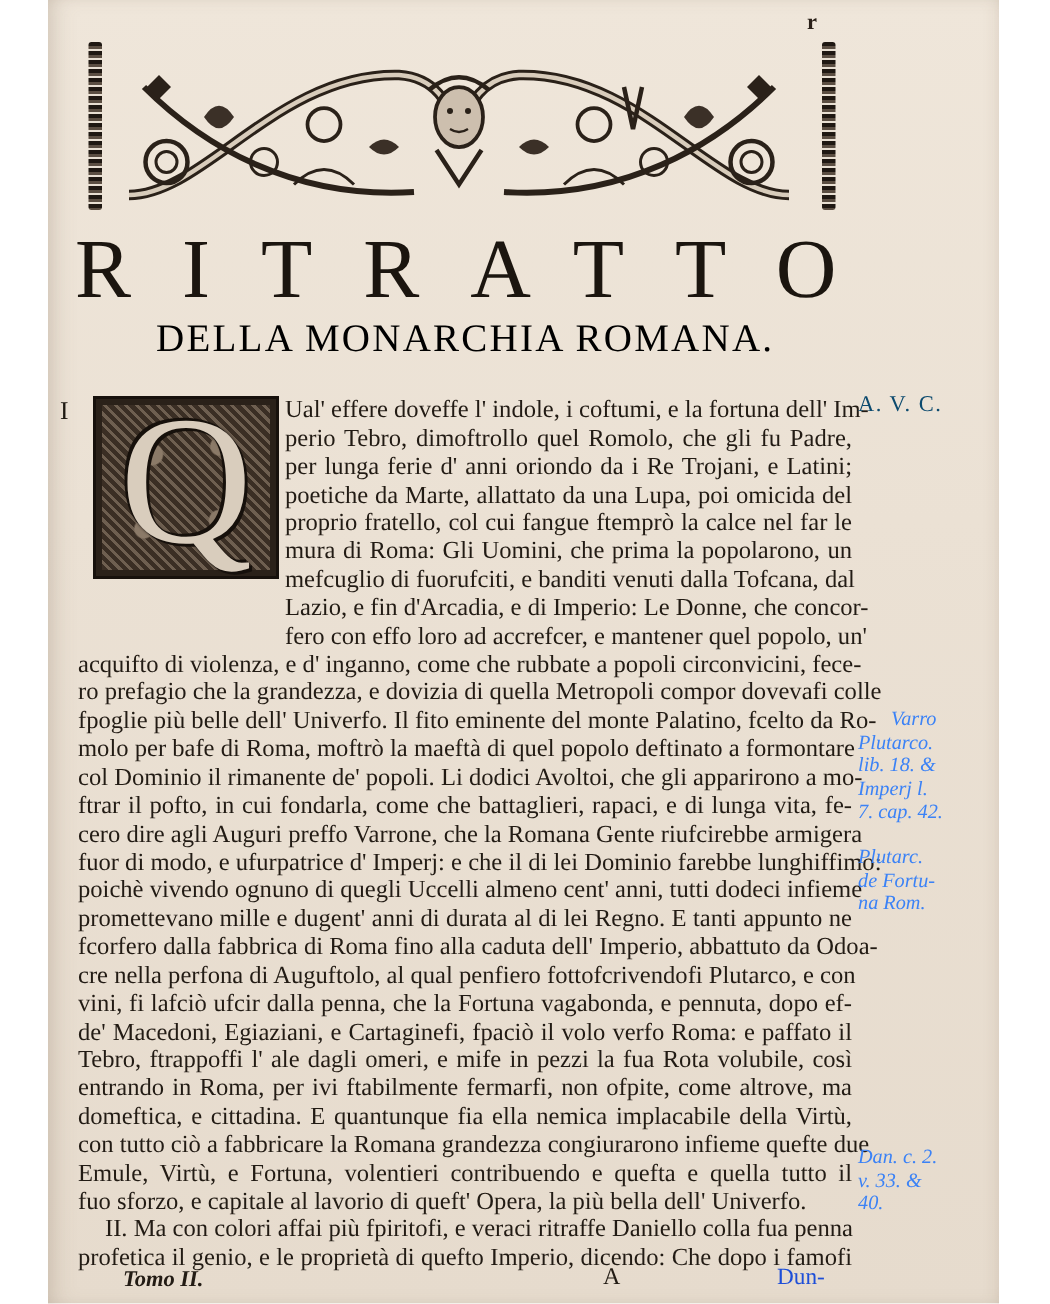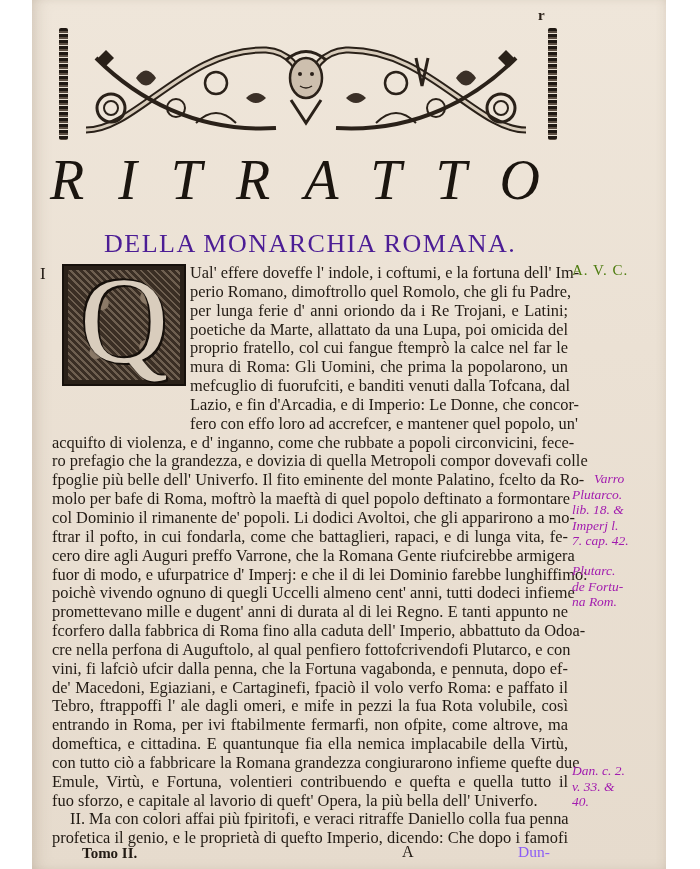--- a/index.html
+++ b/index.html
@@ -22,25 +22,25 @@
   }
   .orn-left { left: 59px; }
   .orn-right { left: 548px; }
   .headpiece {
     position: absolute; left: 76px; top: 38px; width: 460px; height: 100px;
   }
   .headpiece svg { width: 100%; height: 100%; }
   .title {
     position: absolute; left: 50px; top: 150px; width: 520px;
     font-size: 56px; letter-spacing: 34px; color: #1b150f; font-weight: normal;
-    white-space: nowrap; line-height: 60px; font-style: italic;
+    white-space: nowrap; line-height: 60px;
   }
   .subtitle {
     position: absolute; left: 104px; top: 210px; width: 460px;
-    font-size: 26px; letter-spacing: 1.5px; color: #4c1d95; white-space: nowrap; line-height: 32px; margin-top: 18px;
+    font-size: 26px; letter-spacing: 1.5px; color: #000000; white-space: nowrap; line-height: 32px;
   }
   .section-num {
     position: absolute; left: 40px; top: 264px; font-size: 17px; color: #1f1912;
   }
   .dropcap {
     position: absolute; left: 62px; top: 264px; width: 124px; height: 122px;
     background: #2a2119; border: 2px solid #17110c; box-sizing: border-box;
   }
   .dropcap-inner {
     position: absolute; inset: 4px;
@@ -58,31 +58,31 @@
   }
   .body-text {
     position: absolute; left: 52px; top: 264px; width: 516px;
     font-size: 16.4px; line-height: 18.85px; color: #221b14;
   }
   .line { white-space: nowrap; display: block; text-align: justify; text-align-last: justify; height: 18.85px; overflow: visible; }
   .line.indent-cap { margin-left: 138px; }
   .line.last { text-align-last: left; }
   .line.para-indent { padding-left: 18px; }
   .margin-notes {
-    position: absolute; left: 572px; width: 90px; color: #a21caf; font-style: italic; font-size: 13.5px; line-height: 15.5px;
+    position: absolute; left: 572px; width: 90px; color: #3b82f6; font-style: italic; font-size: 13.5px; line-height: 15.5px;
   }
-  .note-avc { position: absolute; left: 572px; top: 262px; font-size: 15px; font-style: normal; letter-spacing: 1px; color: #4d7c0f; }
+  .note-avc { position: absolute; left: 572px; top: 262px; font-size: 15px; font-style: normal; letter-spacing: 1px; color: #0c4a6e; }
   .note-1 { top: 471px; }
   .note-2 { top: 563px; }
   .note-3 { top: 763px; }
   .note-line { display: block; white-space: nowrap; }
   .note-1 .note-line:first-child { padding-left: 22px; }
-  .footer-tomo { position: absolute; left: 82px; top: 845px; font-size: 15px; font-weight: bold; color: #221b14; text-align: right; }
+  .footer-tomo { position: absolute; left: 82px; top: 845px; font-size: 15px; font-style: italic; font-weight: bold; color: #221b14; text-align: right; }
   .footer-sig { position: absolute; left: 402px; top: 843px; font-size: 16px; color: #221b14; }
-  .footer-catch { position: absolute; left: 518px; top: 843px; font-size: 15.5px; color: #8b5cf6; }
+  .footer-catch { position: absolute; left: 518px; top: 843px; font-size: 15.5px; color: #1d4ed8; }
 </style>
 </head>
 <body>
 
 <div class="page">
   <div class="signature-mark">r</div>
 </div>
 
 <div class="ornament-side orn-left"></div>
 <div class="ornament-side orn-right"></div>
@@ -126,21 +126,21 @@
 
 <div class="section-num">I</div>
 
 <div class="dropcap">
   <div class="dropcap-inner"></div>
   <div class="dropcap-letter">Q</div>
 </div>
 
 <div class="body-text">
   <span class="line indent-cap">Ual' effere doveffe l' indole, i coftumi, e la fortuna dell' Im-</span>
-  <span class="line indent-cap">perio Romano, dimoftrollo quel Romolo, che gli fu Padre,</span>
+  <span class="line indent-cap">perio Tebro, dimoftrollo quel Romolo, che gli fu Padre,</span>
   <span class="line indent-cap">per lunga ferie d' anni oriondo da i Re Trojani, e Latini;</span>
   <span class="line indent-cap">poetiche da Marte, allattato da una Lupa, poi omicida del</span>
   <span class="line indent-cap">proprio fratello, col cui fangue ftemprò la calce nel far le</span>
   <span class="line indent-cap">mura di Roma: Gli Uomini, che prima la popolarono, un</span>
   <span class="line indent-cap">mefcuglio di fuorufciti, e banditi venuti dalla Tofcana, dal</span>
   <span class="line indent-cap">Lazio, e fin d'Arcadia, e di Imperio: Le Donne, che concor-</span>
   <span class="line indent-cap">fero con effo loro ad accrefcer, e mantener quel popolo, un'</span>
   <span class="line">acquifto di violenza, e d' inganno, come che rubbate a popoli circonvicini, fece-</span>
   <span class="line">ro prefagio che la grandezza, e dovizia di quella Metropoli compor dovevafi colle</span>
   <span class="line">fpoglie più belle dell' Univerfo. Il fito eminente del monte Palatino, fcelto da Ro-</span>

